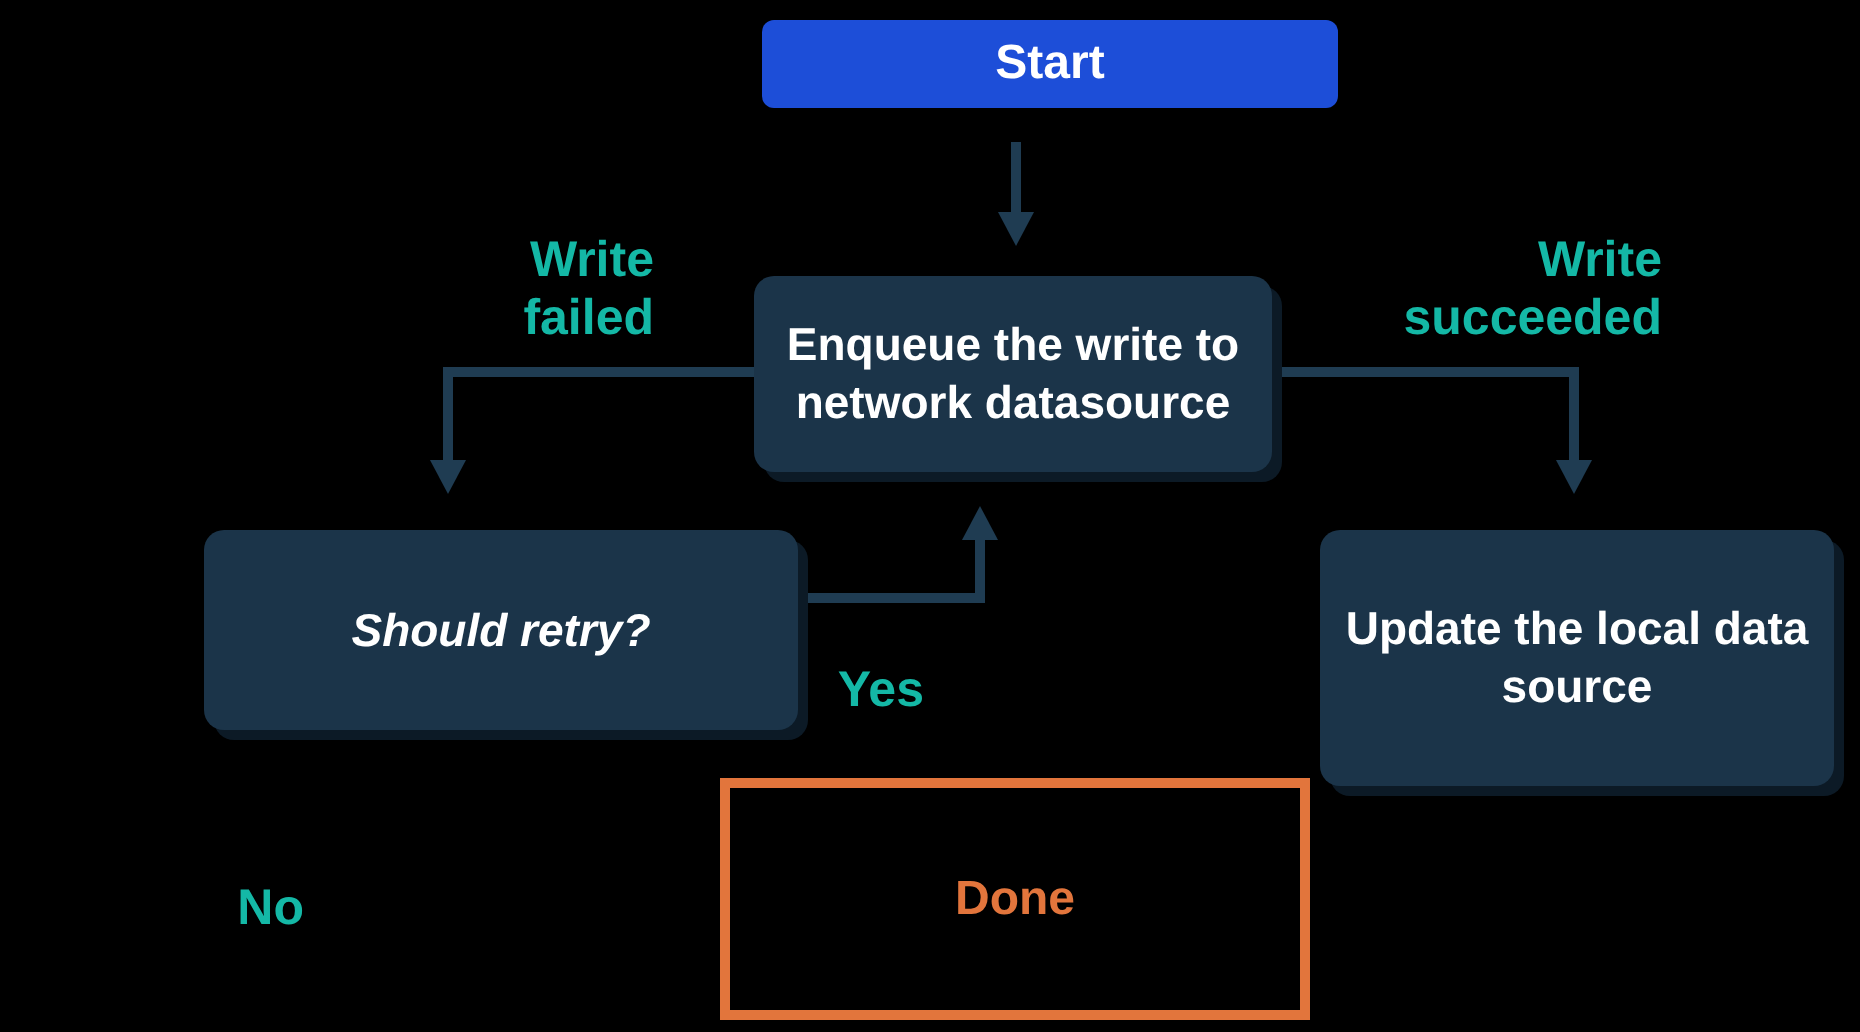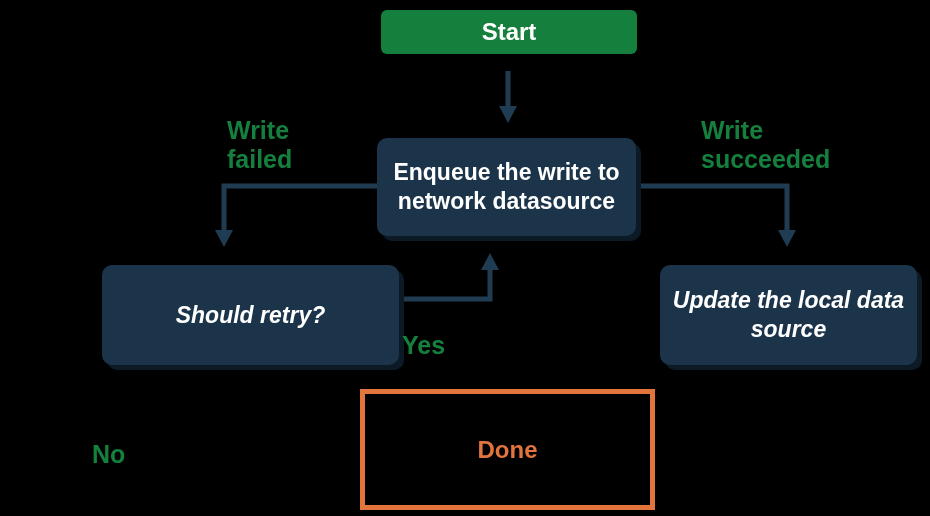--- a/index.html
+++ b/index.html
@@ -18,60 +18,60 @@
   .node {
     position: absolute;
     display: flex;
     align-items: center;
     justify-content: center;
     text-align: center;
     font-weight: 700;
     box-sizing: border-box;
   }
   .node-start {
-    left: 381px; top: 10px; width: 256px; height: 44px;
-    background: #15803d;
+    left: 381px; top: 10px; width: 288px; height: 44px;
+    background: #1d4ed8;
     color: #ffffff;
     border-radius: 6px;
     font-size: 24px;
   }
   .node-navy {
     background: #1b3449;
     color: #ffffff;
     border-radius: 10px;
     font-size: 23px;
     line-height: 1.25;
     padding: 0 10px;
     box-shadow: 5px 5px 0 #0c1a26;
   }
   .node-enqueue {
     left: 377px; top: 138px; width: 259px; height: 98px; justify-content: flex-end;
   }
   .node-should-retry {
     left: 102px; top: 265px; width: 297px; height: 100px; font-style: italic;
   }
   .node-update-local {
-    left: 660px; top: 265px; width: 257px; height: 100px; font-style: italic;
+    left: 660px; top: 265px; width: 257px; height: 128px;
   }
   .node-done {
     left: 360px; top: 389px; width: 295px; height: 121px;
     background: transparent;
     border: 5px solid #e2753c;
     color: #e2753c;
     font-size: 24px;
     border-radius: 0;
     text-align: center;
   }
   .edge-label {
     position: absolute;
-    color: #15803d;
+    color: #14b8a6;
     font-weight: 700;
     font-size: 25px;
     line-height: 1.15;
-    text-align: left;
+    text-align: right;
   }
   .lbl-write-failed   { left: 227px; top: 116px; width: 100px; }
   .lbl-write-succeeded{ left: 689px; top: 116px; width: 130px; margin-left: 12px; }
   .lbl-yes            { left: 402px; top: 331px; width: 60px;  }
   .lbl-no             { left: 92px;  top: 440px; width: 60px;  }
   .arrow-layer {
     position: absolute;
     left: 0; top: 0;
     width: 930px;
     height: 516px;

